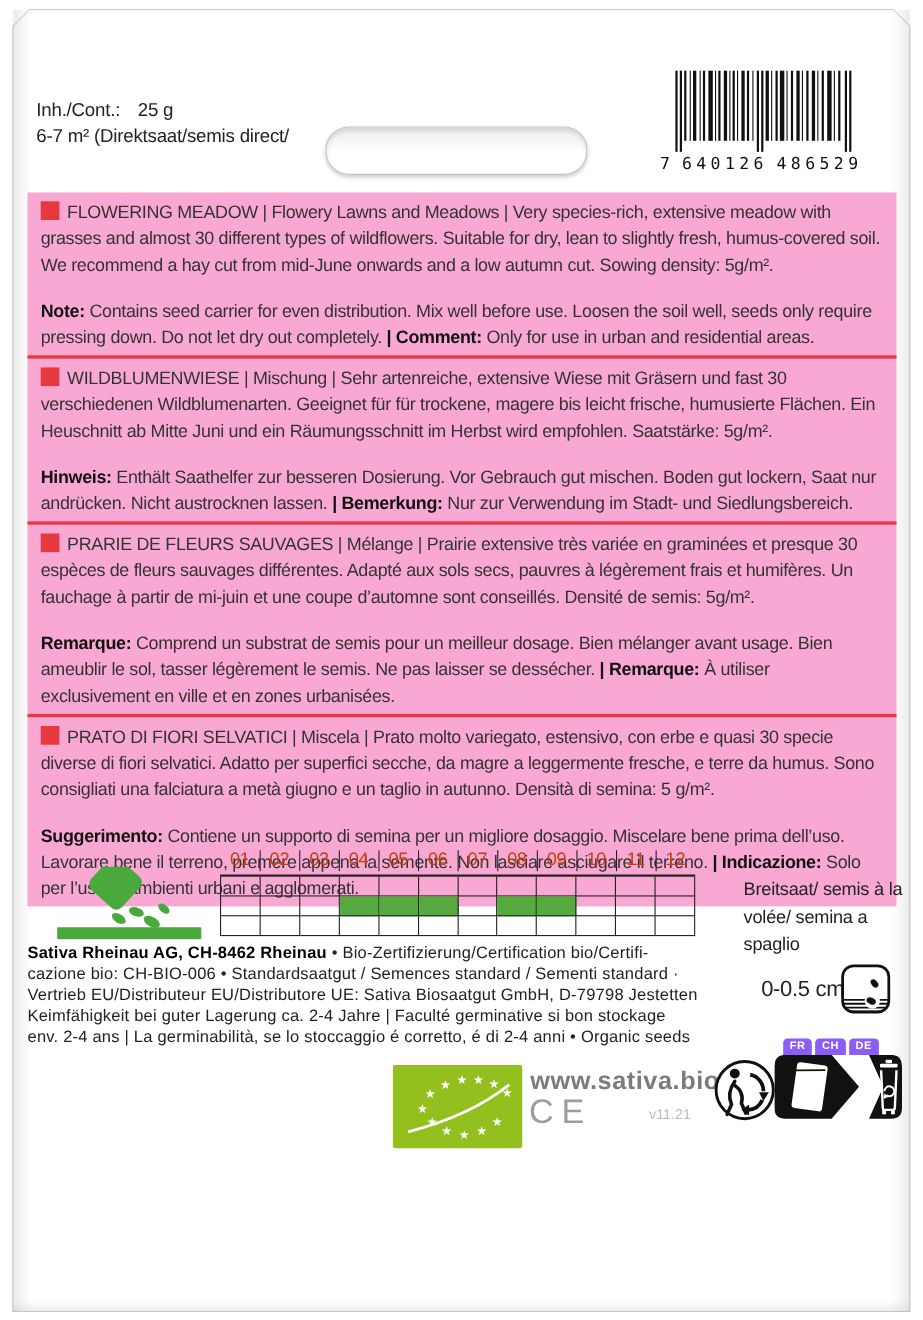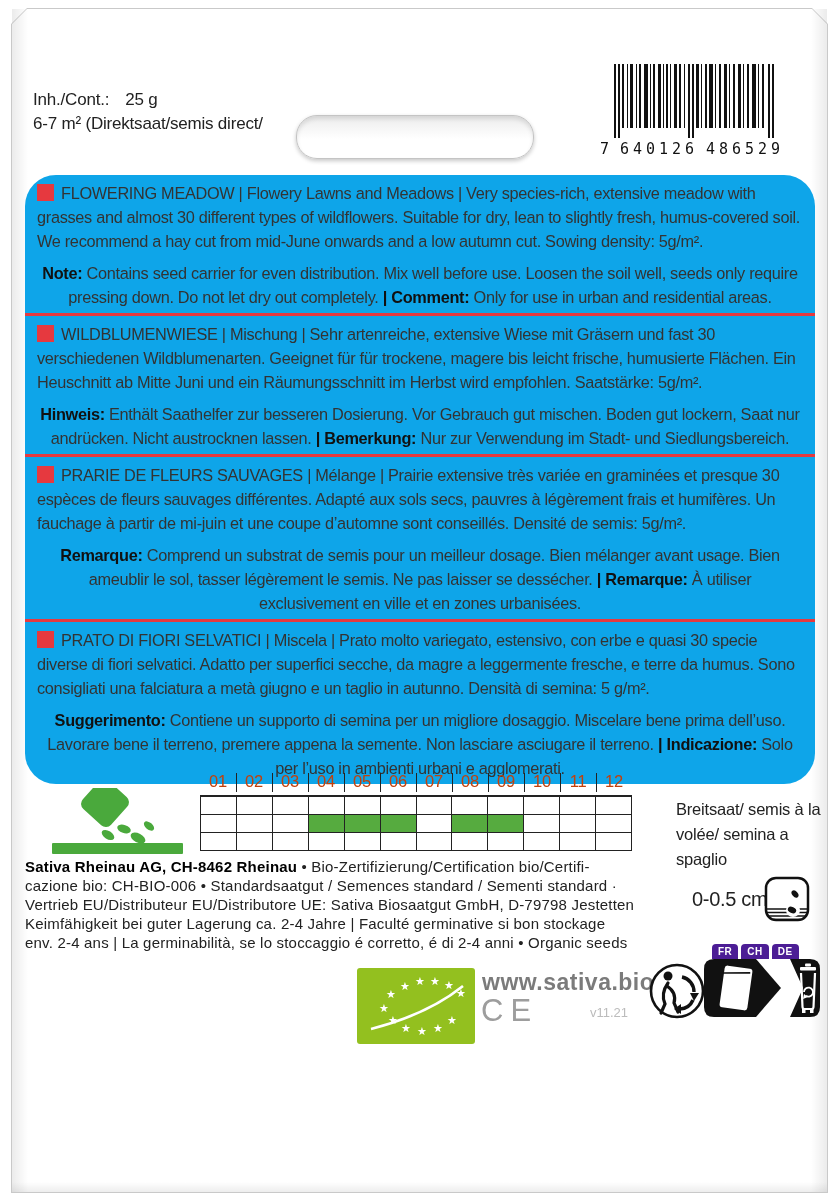--- a/index.html
+++ b/index.html
@@ -24,25 +24,25 @@
     background:linear-gradient(#ececec,#ffffff 55%);border:1px solid #c4c4c4;
     box-shadow:0 2px 4px rgba(0,0,0,.22), inset 0 3px 4px rgba(0,0,0,.10);}
   
   .barcode{left:600px;top:64px;width:200px;height:96px;background:#fff;}
   .bc-digits{position:absolute;left:0;top:76px;width:192px;display:flex;
     font-family:"DejaVu Sans Mono",monospace;font-size:15px;color:#111;}
   .bc-digits .d1{width:16px;}
   .bc-digits .d2{width:86px;text-align:center;letter-spacing:4px;}
   .bc-digits .d3{width:86px;text-align:center;letter-spacing:4px;}
   
-  .lang-blocks{left:25px;top:175px;width:790px;background:#0ea5e9;border-radius:31px;}
+  .lang-blocks{left:25px;top:175px;width:790px;background:#f9a8d4;}
   .section{padding:6px 12px 4px;border-bottom:3px solid #e6393f;}
   .section:last-child{border-bottom:none;}
   .section p{margin:0;font-size:16.3px;line-height:24px;letter-spacing:-0.3px;color:#333;}
-  .section p.p2{margin-top:8px;text-align:center;}
+  .section p.p2{margin-top:18px;}
   .section b{color:#111;}
   .redsq{display:inline-block;width:17px;height:17px;background:#e6393f;margin-right:7px;vertical-align:-2px;}
   
   .sow-icon{left:50px;top:788px;width:145px;height:66px;}
   
   .calendar{left:200px;top:770px;width:432px;}
   .cal-months{display:grid;grid-template-columns:repeat(12,1fr);height:25px;border-bottom:2px solid #222;}
   .cal-month{text-align:center;font-size:16.5px;line-height:23px;letter-spacing:-0.3px;position:relative;color:#c2410c;}
   .cal-month + .cal-month::before{content:"";position:absolute;left:-0.5px;top:3px;bottom:3px;width:1px;background:#222;}
   .cal-grid{display:grid;grid-template-columns:repeat(12,1fr);grid-auto-rows:18px;border-left:1px solid #222;}
@@ -56,21 +56,21 @@
   .company{left:25px;top:857px;width:622px;font-size:15px;line-height:19px;letter-spacing:0.2px;color:#222;}
   .cline b{color:#000;}
   
   .eu-logo{left:357px;top:968px;width:118px;height:76px;}
   .website{left:482px;top:969px;font-size:23px;font-weight:bold;color:#7b7b7b;letter-spacing:0.5px;}
   .ce{left:481px;top:993px;font-size:31px;color:#9d9d9d;letter-spacing:7px;}
   .version{left:590px;top:1005px;font-size:13px;color:#bcbcbc;}
   .triman{left:648px;top:962px;width:60px;height:60px;}
   .disposal{left:704px;top:944px;width:118px;height:76px;}
   .disposal .tabs{display:flex;gap:3px;padding-left:8px;height:15px;}
-  .disposal .tab{background:#4c1d95;color:#fff;font-size:10px;font-weight:bold;line-height:15px;
+  .disposal .tab{background:#8b5cf6;color:#fff;font-size:10px;font-weight:bold;line-height:15px;
     padding:0 6px;border-radius:4px 4px 0 0;letter-spacing:0.5px;}
 </style>
 </head>
 <body>
 
 <div class="page">
   <div class="outline-outer">
     <div class="outline-inner"></div>
   </div>
   <div class="shade shade-left"></div>

